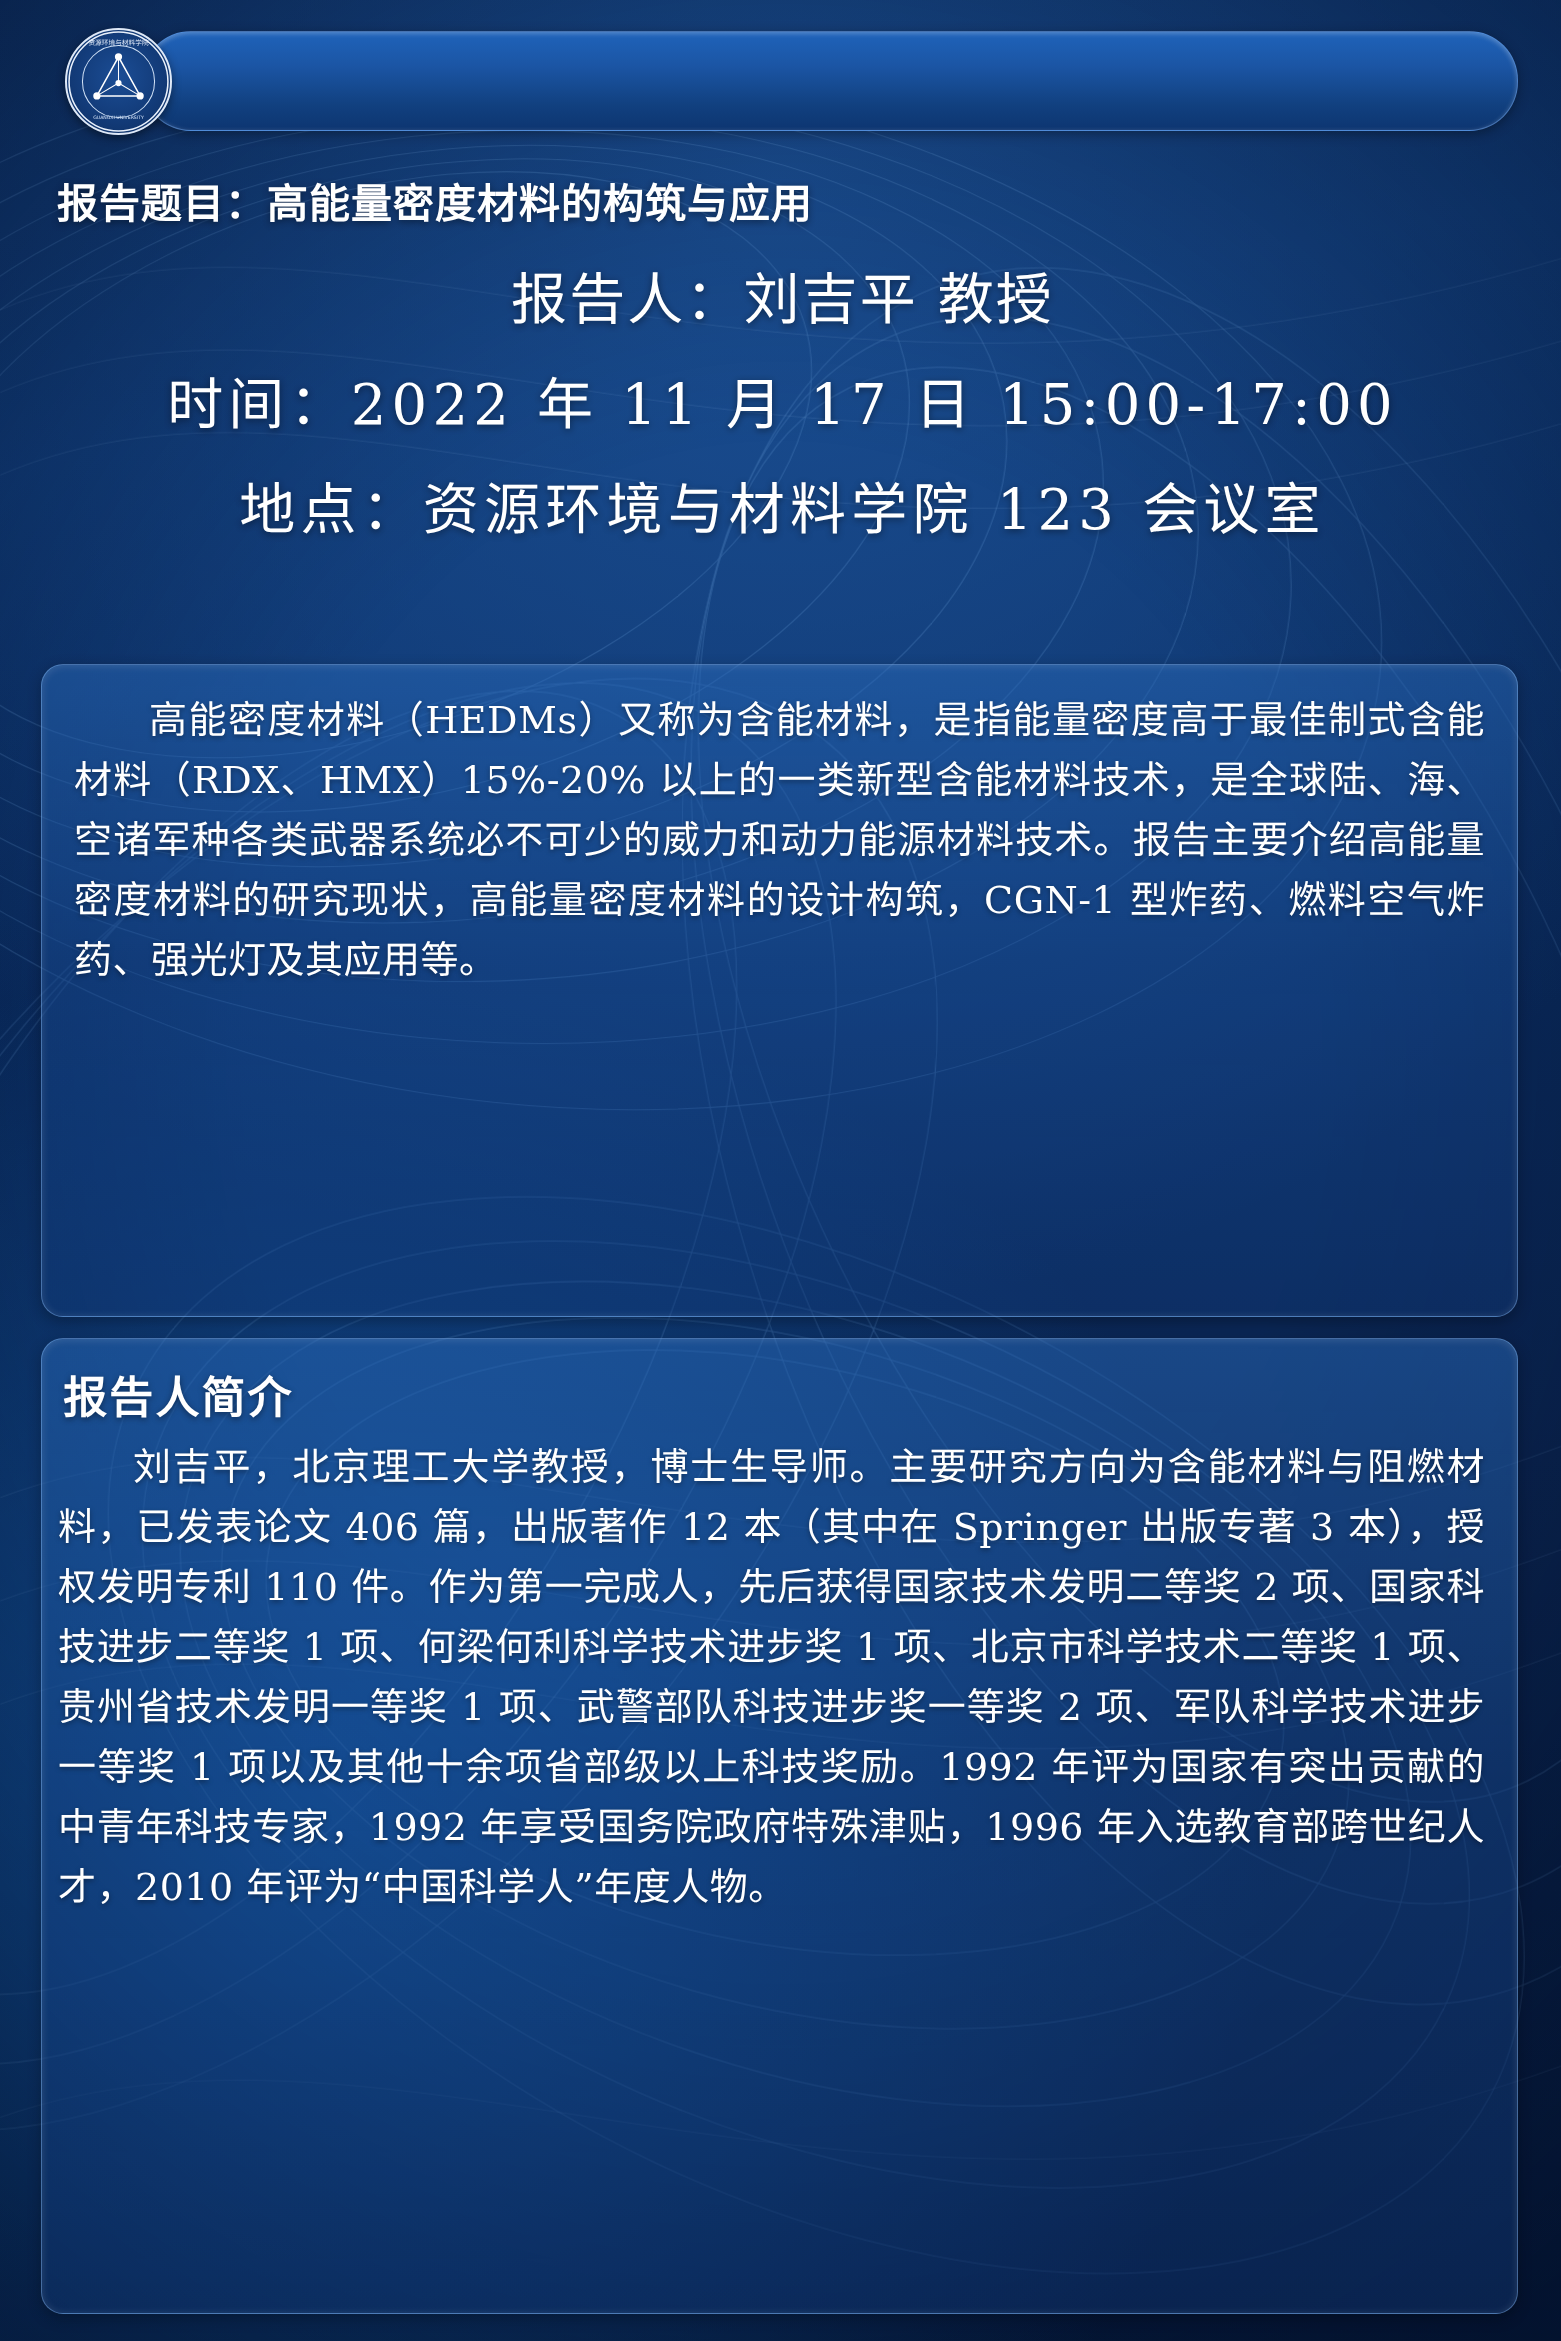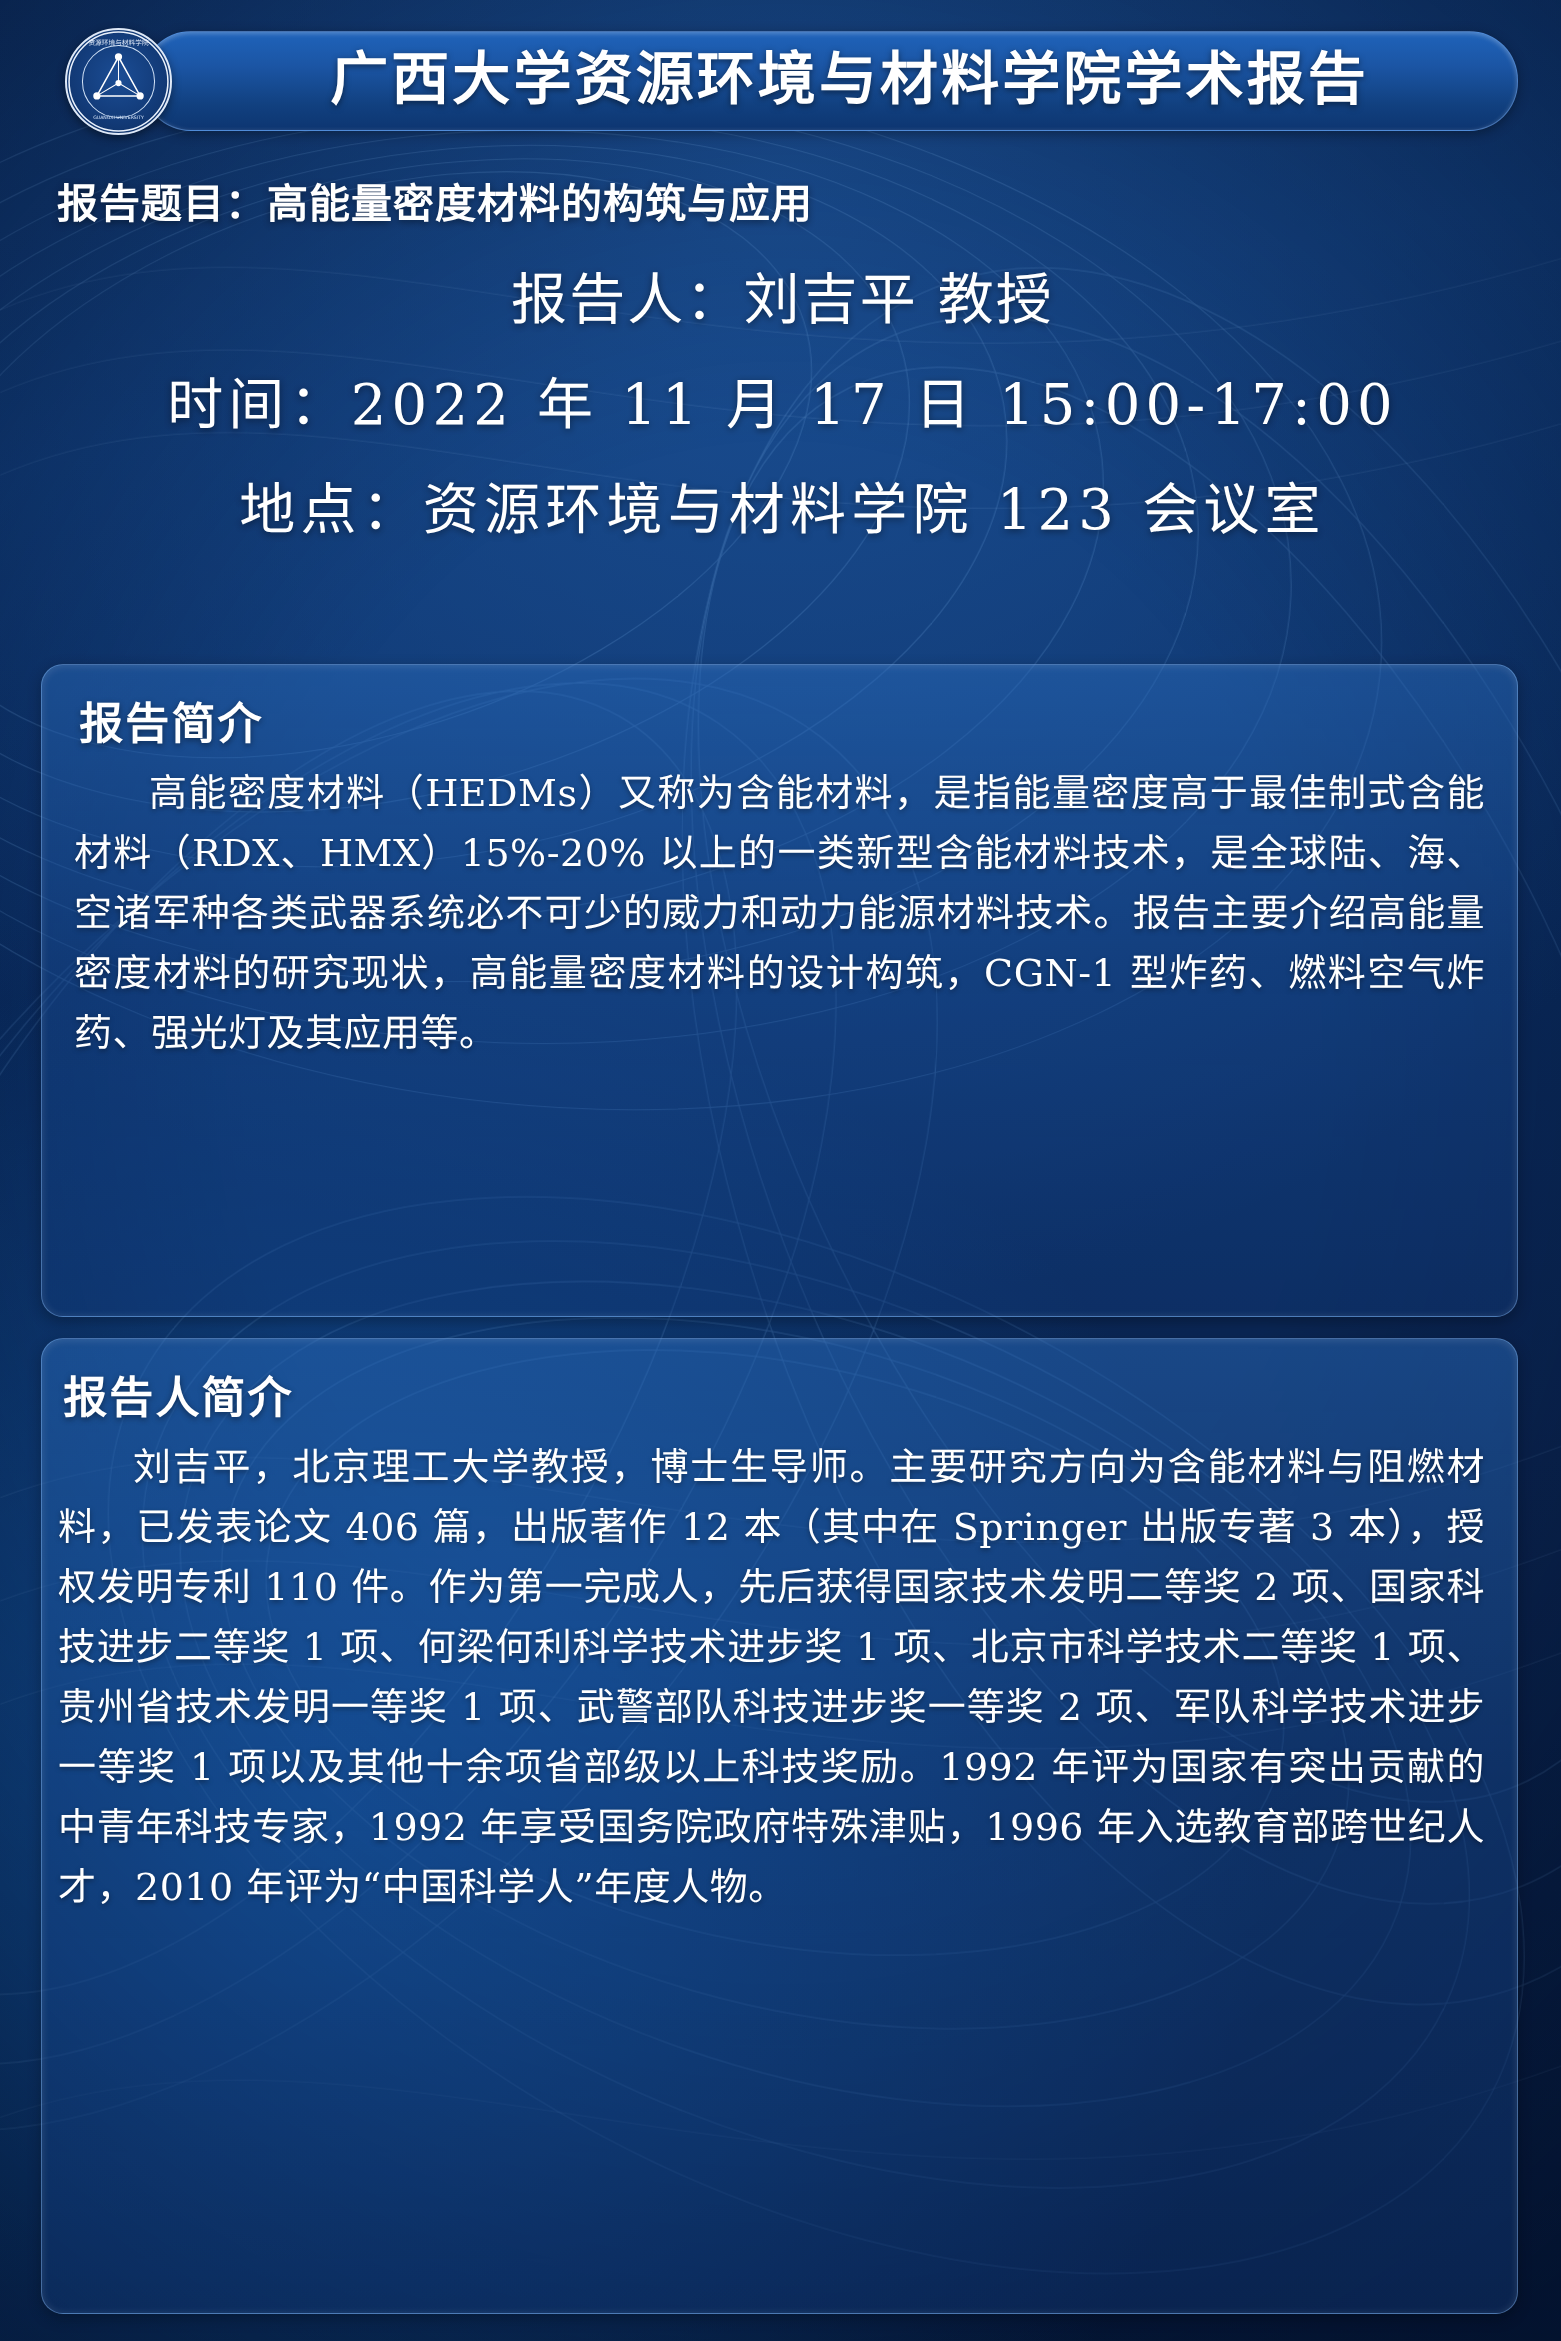--- a/index.html
+++ b/index.html
@@ -207,32 +207,30 @@
         <circle cx="142" cy="128" r="7" fill="#ffffff"></circle>
         <circle cx="58" cy="128" r="7" fill="#ffffff"></circle>
         <circle cx="100" cy="103" r="6" fill="#ffffff"></circle>
         <line x1="100" y1="52" x2="100" y2="103" stroke="#ffffff" stroke-width="2"></line>
         <line x1="58" y1="128" x2="100" y2="103" stroke="#ffffff" stroke-width="2"></line>
         <line x1="142" y1="128" x2="100" y2="103" stroke="#ffffff" stroke-width="2"></line>
         <text x="100" y="30" font-size="13" fill="#eaf2ff" text-anchor="middle" font-family="DejaVu Serif, serif">资源环境与材料学院</text>
         <text x="100" y="172" font-size="9" fill="#d7e6fb" text-anchor="middle" font-family="DejaVu Sans, sans-serif">GUANGXI UNIVERSITY</text>
       </svg>
     </div>
-    <div class="header-title">广西大学资源环境与材料学院学术报告</div>
   </div>
 
   <div class="info">
     <div class="line-title">报告题目：高能量密度材料的构筑与应用</div>
     <div class="line-sub">报告人：刘吉平 教授</div>
     <div class="line-sub sp">时间：2022 年 11 月 17 日 15:00-17:00</div>
     <div class="line-sub sp">地点：资源环境与材料学院 123 会议室</div>
   </div>
 
   <div class="panel" id="panel-abstract">
-    <div class="panel-heading">报告简介</div>
     <div class="panel-body">高能密度材料（HEDMs）又称为含能材料，是指能量密度高于最佳制式含能材料（RDX、HMX）15%-20% 以上的一类新型含能材料技术，是全球陆、海、空诸军种各类武器系统必不可少的威力和动力能源材料技术。报告主要介绍高能量密度材料的研究现状，高能量密度材料的设计构筑，CGN-1 型炸药、燃料空气炸药、强光灯及其应用等。</div>
   </div>
 
   <div class="panel" id="panel-bio">
     <div class="panel-heading">报告人简介</div>
     <div class="panel-body">刘吉平，北京理工大学教授，博士生导师。主要研究方向为含能材料与阻燃材料，已发表论文 406 篇，出版著作 12 本（其中在 Springer 出版专著 3 本），授权发明专利 110 件。作为第一完成人，先后获得国家技术发明二等奖 2 项、国家科技进步二等奖 1 项、何梁何利科学技术进步奖 1 项、北京市科学技术二等奖 1 项、贵州省技术发明一等奖 1 项、武警部队科技进步奖一等奖 2 项、军队科学技术进步一等奖 1 项以及其他十余项省部级以上科技奖励。1992 年评为国家有突出贡献的中青年科技专家，1992 年享受国务院政府特殊津贴，1996 年入选教育部跨世纪人才，2010 年评为“中国科学人”年度人物。</div>
   </div>
 
 </div>
 

